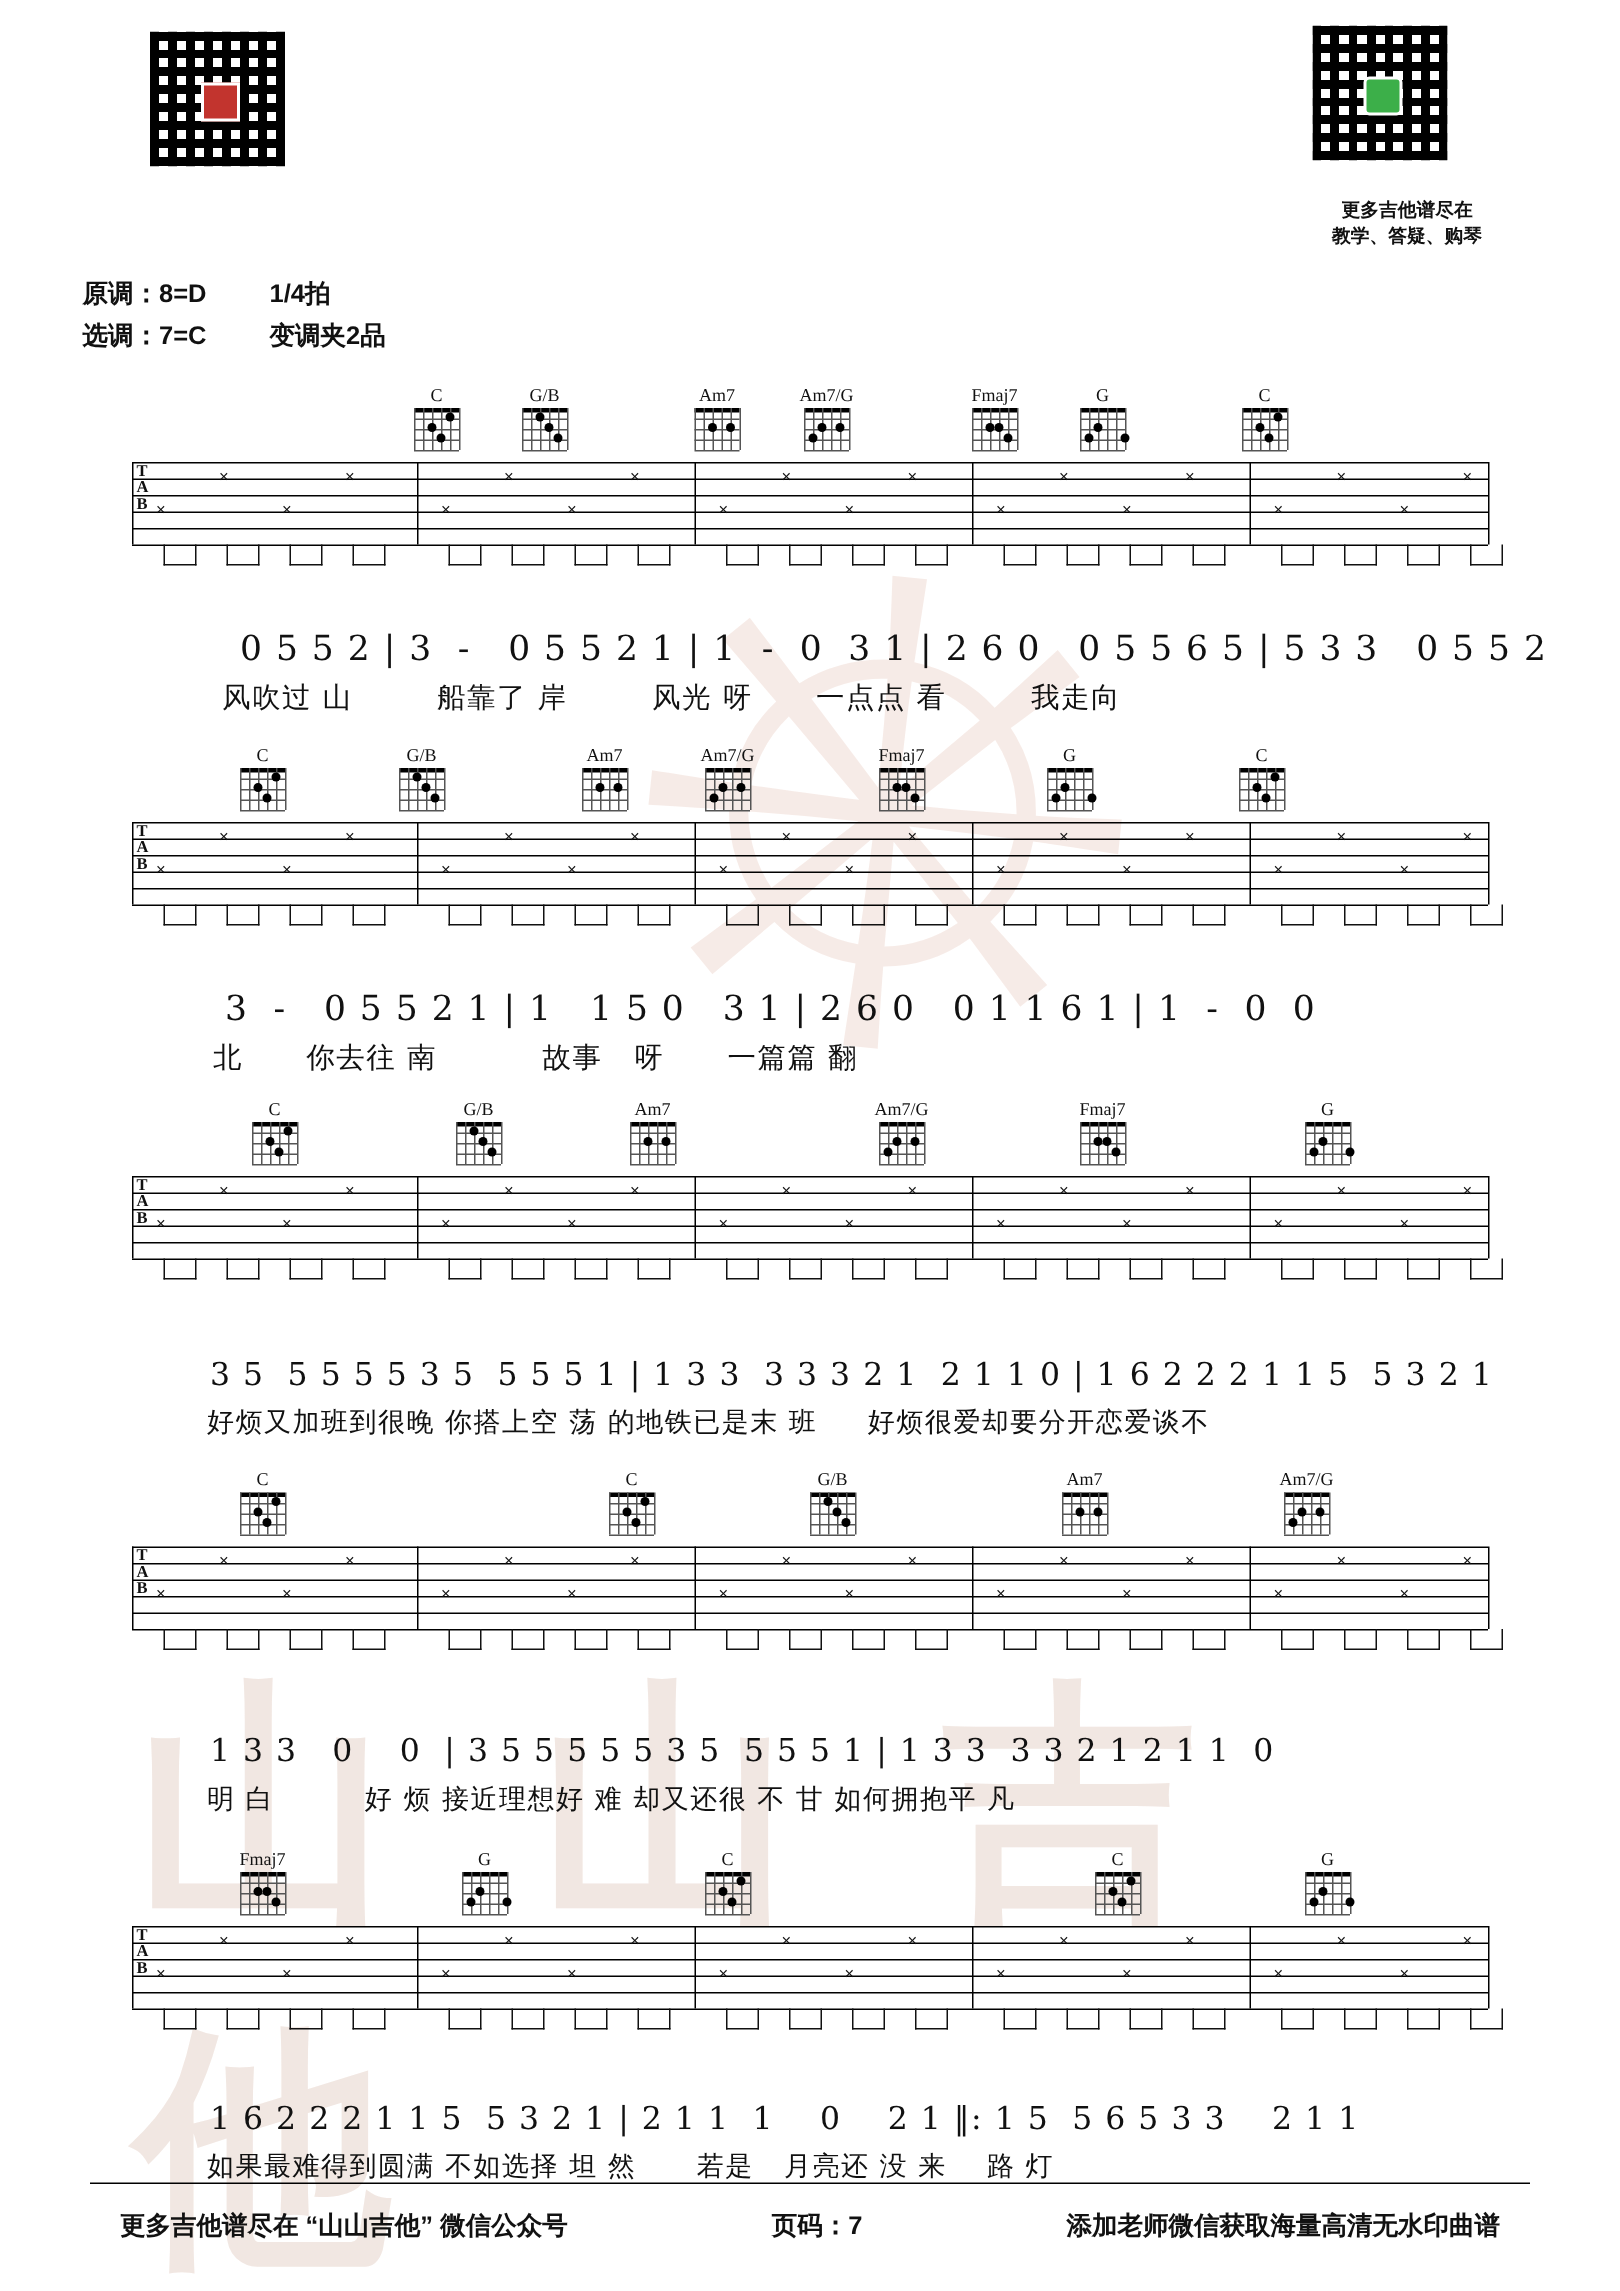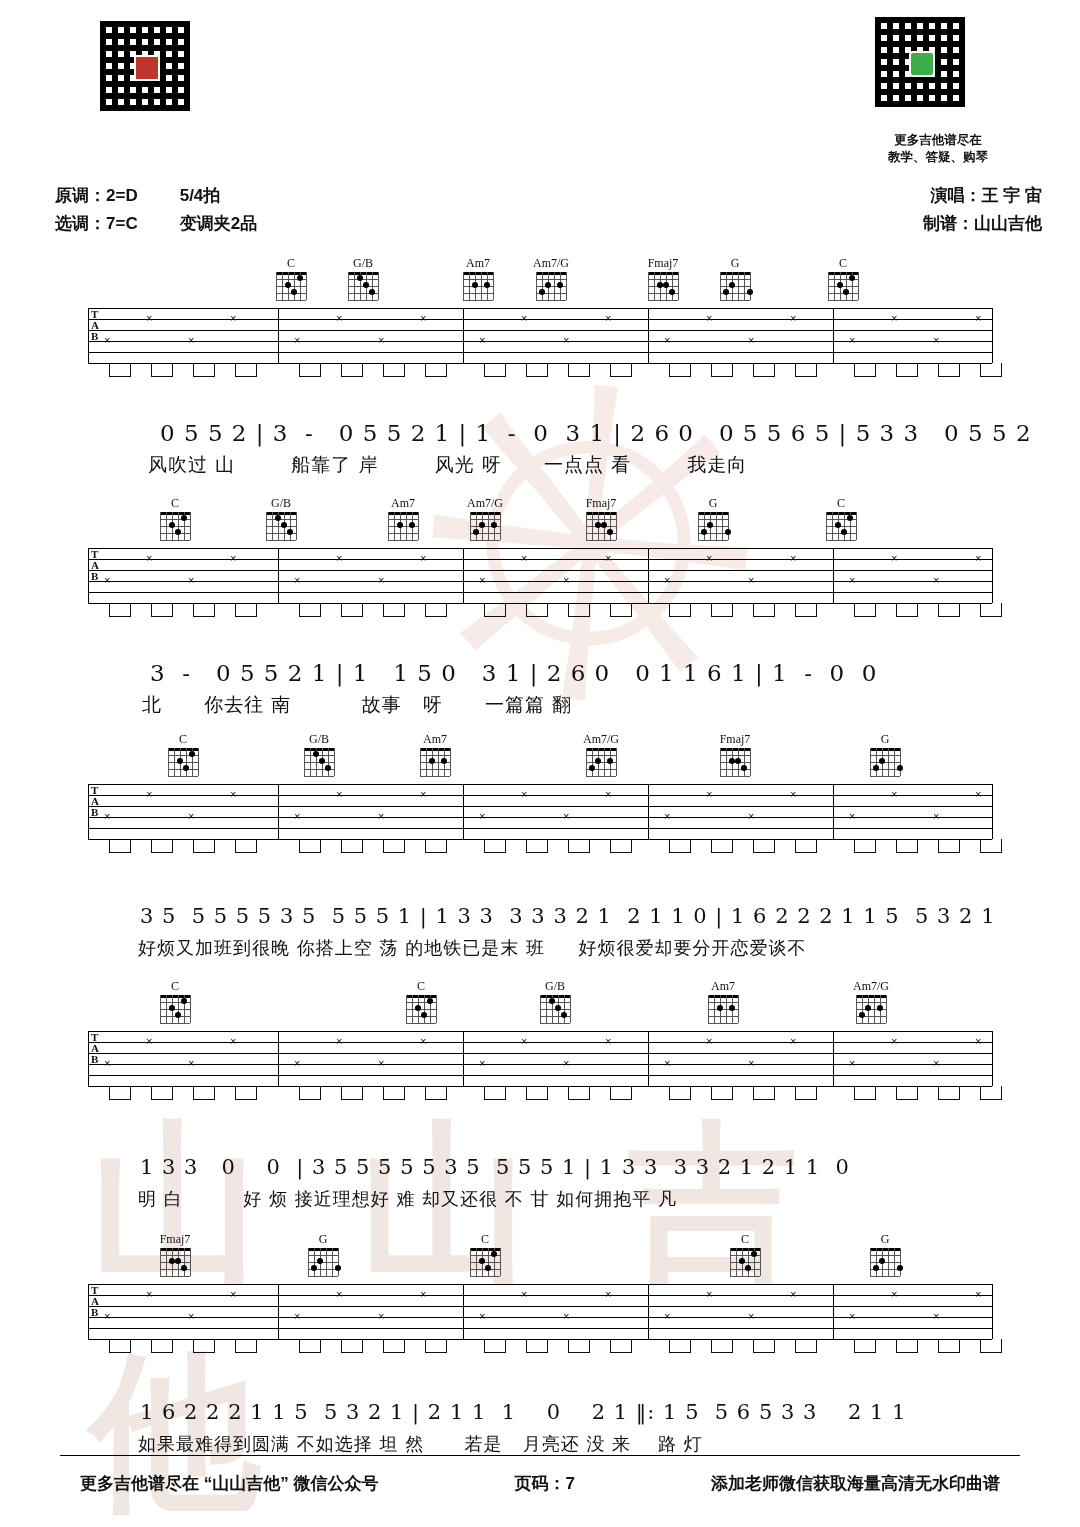--- a/index.html
+++ b/index.html
@@ -79,31 +79,27 @@
       <div class="qr-inner"></div>
     </div>
   <div class="qr-cap right">
     <div>更多吉他谱尽在</div>
     <div>教学、答疑、购琴</div>
   </div>
 
 
   <div class="keyinfo">
     <div>
-      <span>原调：</span><span>2=D</span><span class="k2">5/4拍</span>
+      <span>原调：</span><span>8=D</span><span class="k2">1/4拍</span>
     </div>
     <div>
       <span>选调：</span><span>7=C</span><span class="k2">变调夹2品</span>
     </div>
   </div>
 
-  <div class="perf">
-    <div><span>演唱：</span><span>王 宇 宙</span></div>
-    <div><span>制谱：</span><span>山山吉他</span></div>
-  </div>
 
   <div class="system" id="sys0" style="top:252px;height:230px;">
     <div class="chordrow">
         <div class="chordbox" style="left: 268px; top: 18px;">
           <div class="cname">C</div>
           <div class="grid">
             <div class="nut"></div>
             <div class="v" style="left: 0px;"></div>
             <div class="v" style="left: 6px;"></div>
             <div class="v" style="left: 12px;"></div>

